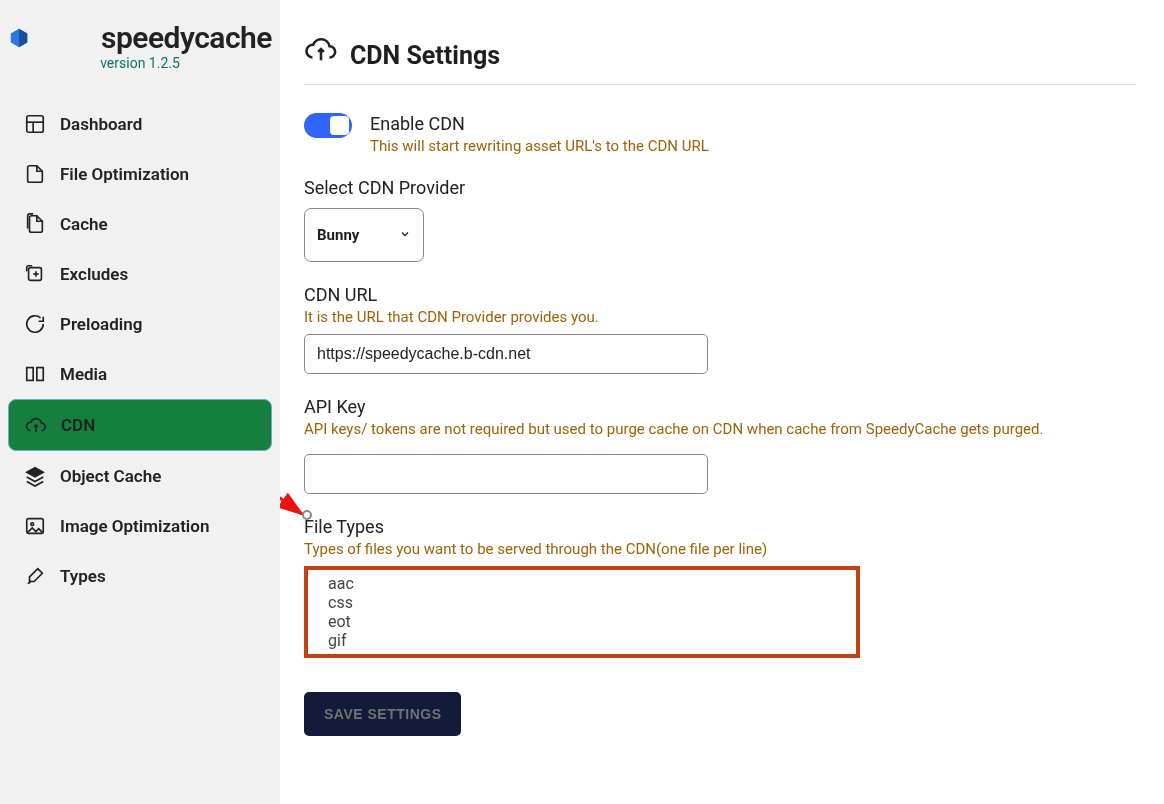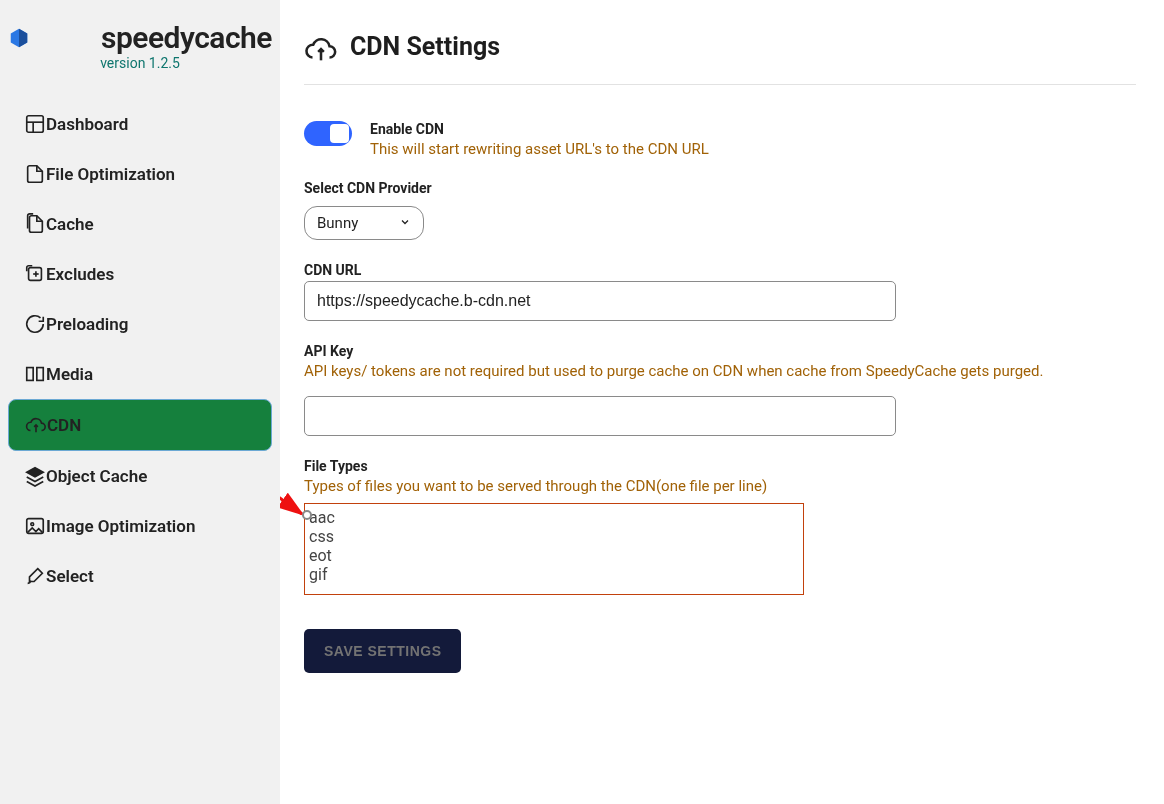--- a/index.html
+++ b/index.html
@@ -21,64 +21,64 @@
   text-align: center;
   margin-bottom: 28px;
 }
 .brand-row {
   display:flex; align-items:center; justify-content:space-between; gap:6px;
 }
 .brand-name { font-size: 30px; font-weight: 600; letter-spacing: -0.5px; color:#222; }
 .brand-version { font-size: 14px; color:#0f766e; }
 .nav { list-style:none; }
 .nav-item {
-  display:flex; align-items:center; 
+  display:flex; align-items:center; gap:14px;
   padding: 14px 16px; font-size:17px; font-weight:600; color:#222;
   border-radius:8px; cursor:pointer;
 }
 .nav-item.active {
   background:#15803d;
   border:1px solid #6ca9d4;
 }
 .nav-icon { width:22px; height:22px; display:flex; align-items:center; justify-content:center; flex-shrink:0; }
 .nav-icon svg { width:22px; height:22px; stroke:#222; fill:none; stroke-width:1.8; }
 
 .main {
   flex:1;
   background:#fff;
   border-radius: 0 0 0 0;
   padding: 32px 28px 16px 24px;
   position:relative;
   overflow:hidden;
 }
-.page-head { display:flex; align-items:flex-start; gap:12px; padding-bottom:14px; border-bottom:1px solid #e2e2e2; margin-bottom:36px; }
+.page-head { display:flex; align-items:flex-end; gap:12px; padding-bottom:14px; border-bottom:1px solid #e2e2e2; margin-bottom:28px; }
 .page-head svg { width:34px; height:34px; stroke:#222; fill:none; stroke-width:1.8; }
 .page-title { font-size:25px; font-weight:700; }
 
 .field-block { margin-bottom:22px; }
 .toggle-row { display:flex; align-items:flex-start; gap:18px; }
 .toggle {
   width:48px; height:25px; background:#2f64ff; border-radius:14px; position:relative; cursor:pointer; flex-shrink:0;
 }
 .toggle-knob {
   position:absolute; right:3px; top:3px; width:19px; height:19px; background:#fff; border-radius:4px;
 }
-.field-title { font-size:14px; font-weight:700; color:#222; margin-bottom:3px; }
+.field-title { font-size:18px; font-weight:400; color:#222; margin-bottom:3px; }
 .field-desc { font-size:15px; color:#a16207; }
 .select {
-  border:1px solid #8a8a8a; border-radius:13px; padding:7px 12px; font-size:15px;
-  width:120px; display:flex; justify-content:space-between; align-items:center; background:#fff; cursor:pointer;
+  border:1px solid #8a8a8a; border-radius:7px; padding:17px 12px; font-size:15px;
+  width:120px; display:flex; justify-content:space-between; align-items:center; background:#fff; cursor:pointer;font-weight:bold;
 }
 .text-input {
   border:1px solid #8a8a8a; border-radius:5px; padding:10px 12px; font-size:16px;
   width:500px; background:#fff; color:#222;
 }
-.text-input.wide { width:592px; }
+.text-input.wide { width:404px; }
 .textarea {
-  border:1px solid #c2410c; width:500px; height:92px; font-size:16px; padding:4px 4px;
+  border:4px solid #c2410c; width:556px; height:92px; font-size:16px; padding:4px 20px;
   background:#fff; color:#444; overflow-y:scroll; font-family:inherit; resize:none;
 }
 .btn-save {
   background:#131a3a; color:#737373; font-weight:700; font-size:14px; letter-spacing:0.5px;
   border:none; padding:14px 20px; border-radius:5px; cursor:pointer; margin-top:8px;
 }
 .arrow-overlay { position:absolute; left:-38px; top:470px; pointer-events:none; }
 .dot { width:10px; height:10px; border-radius:50%; background:#fff; border:2px solid #888; position:absolute; }
 </style>
 </head>
@@ -187,21 +187,21 @@
         </span>
       <span>Image Optimization</span>
     </li>
     <li class="nav-item">
       <span class="nav-icon">
           <svg viewBox="0 0 24 24">
             <path d="M15 4l5 5-9 9H6v-5z"></path>
             <path d="M4 20c2 0 3-1 3-3"></path>
           </svg>
         </span>
-      <span>Select</span>
+      <span>Types</span>
     </li>
   </ul>
 </aside>
 
 <main class="main">
 
   <div class="page-head">
     <span>
       <svg viewBox="0 0 24 24">
           <path d="M18 18a4 4 0 0 0 0-8 6 6 0 0 0-11.5-1A4.5 4.5 0 0 0 6 18"></path>
@@ -227,20 +227,21 @@
     <div class="select">
       <span>Bunny</span>
       <span><svg width="12" height="12" viewBox="0 0 24 24" stroke="#222" fill="none" stroke-width="2.5">
             <polyline points="6 9 12 15 18 9"></polyline>
           </svg></span>
     </div>
   </div>
 
   <div class="field-block">
     <div class="field-title">CDN URL</div>
+    <div class="field-desc" style="margin-bottom:8px">It is the URL that CDN Provider provides you.</div>
     <input class="text-input wide" value="https://speedycache.b-cdn.net" style="">
   </div>
 
   <div class="field-block">
     <div class="field-title">API Key</div>
     <div class="field-desc" style="margin-bottom:16px">API keys/ tokens are not required but used to purge cache on CDN when cache from SpeedyCache gets purged.</div>
     <input class="text-input wide" value="" style="">
   </div>
 
   <div class="field-block">

